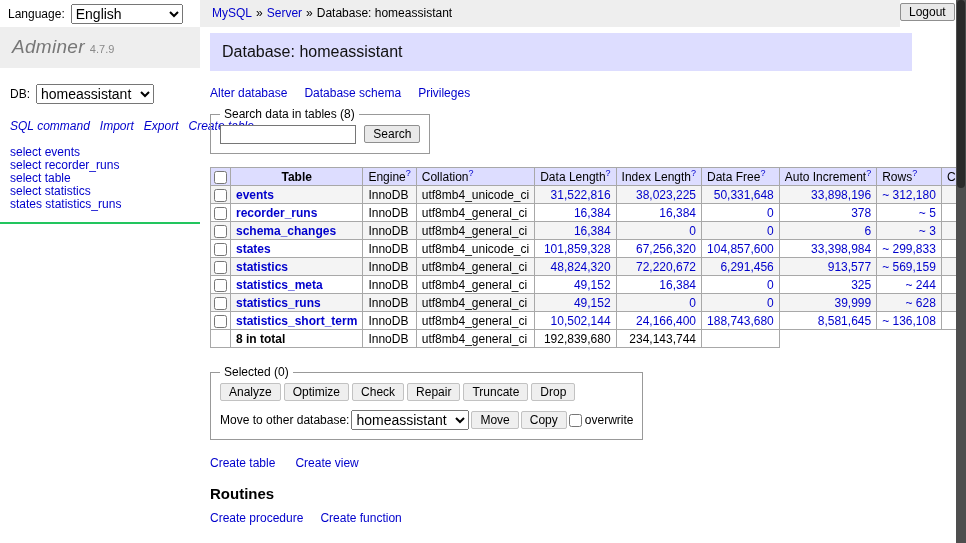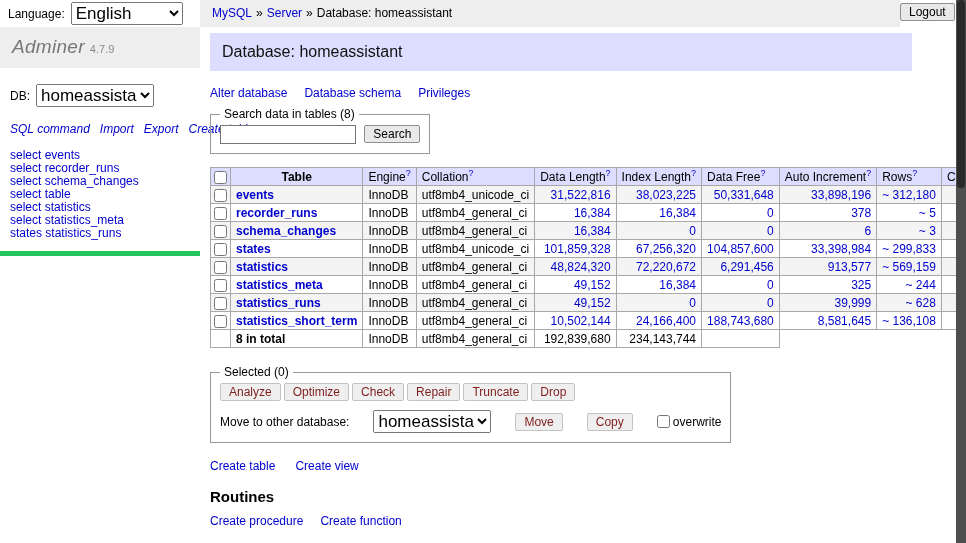--- a/index.html
+++ b/index.html
@@ -6,42 +6,42 @@
   html, body { width: 966px; height: 543px; }
   body {
     overflow: hidden; position: relative; background: #fff; color: #000;
     font-family: "Liberation Sans", "DejaVu Sans", sans-serif; font-size: 12px;
   }
   a { color: #0000cc; text-decoration: none; cursor: pointer; }
   button {
     font-family: inherit; font-size: 12px; padding: 1px 8px;
     background: #e9e9e9; border: 1px solid #8f8f8f; border-radius: 2px; color: #000;
   }
-  button:disabled { color: #7f1d1d; background: #efefef; border-color: #c2c2c2; }
-  select { font-family: inherit; font-size: 17px; }
+  button:disabled { color: #000000; background: #efefef; border-color: #c2c2c2; }
+  select { font-family: inherit; font-size: 14px; }
 
   
   .topbar { display: flex; align-items: stretch; height: 27px; }
   .lang-area { width: 200px; flex: 0 0 200px; background: #fff; display: flex; align-items: center; gap: 6px; padding: 4px 8px; }
   .lang-area select { width: 112px; }
   .breadcrumb { flex: 1; background: #eeeeee; padding: 6px 12px; line-height: 15px; white-space: nowrap; }
   .breadcrumb .sep { margin: 0 4px; }
   .logout-area { width: 66px; flex: 0 0 66px; background: #fff; padding: 3px 16px 0 0; text-align: right; }
 
   
   .cols { display: flex; align-items: flex-start; }
   .sidebar { width: 200px; flex: 0 0 200px; }
   .brand { background: #eeeeee; padding: 9px 12px 10px; color: #777; }
   .brand .name { font-size: 19px; font-style: italic; letter-spacing: .3px; }
   .brand .ver { font-size: 11px; margin-left: 5px; color: #8a8a8a; }
   .db-row { padding: 16px 10px 0; display: flex; align-items: center; gap: 6px; }
   .db-row select { width: 118px; }
   .actions { padding: 15px 10px 0; width: 180px; line-height: 15px; font-style: italic; }
   .actions a { margin-right: 10px; white-space: nowrap; }
-  .tlinks { margin-top: 12px; padding: 0 10px 11px; border-bottom: 5px solid #22c55e; }
+  .tlinks { margin-top: 12px; padding: 0 10px 11px; border-bottom: 2px solid #22c55e; }
   .tlinks a { display: block; line-height: 13px; white-space: nowrap; }
 
   
   .main { flex: 1; min-width: 0; padding: 0 54px 0 10px; }
   .banner { background: #ddddff; margin-top: 6px; padding: 10px 12px; font-size: 16px; font-weight: 400; color: #111; }
   .navlinks { margin-top: 15px; }
   .navlinks a { margin-right: 17px; }
   h3 { font-size: 15px; font-weight: 700; margin-top: 15px; }
   fieldset { display: inline-block; border: 1px solid #999; padding: 4px 9px 9px; }
   legend { padding: 0 4px; }
@@ -75,21 +75,21 @@
   .col-datalen { width: 72px; }
   .col-indexlen { width: 74px; }
   .col-datafree { width: 62px; }
   .col-autoinc { width: 80px; }
   .col-rows { width: 56px; }
   .col-comment { width: 50px; }
 
   
   .selected-fieldset { margin-top: 17px; }
   .btnrow button { margin-right: 3px; }
-  .moverow { margin-top: 9px; display: flex; align-items: center; gap: 24px; }
+  .moverow { margin-top: 9px; display: flex; align-items: center; gap: 2px; }
   .moverow select { width: 118px; }
   .moverow .ovw { display: flex; align-items: center; gap: 3px; }
 
   .bottom-links { margin-top: 16px; }
   .bottom-links a { margin-right: 20px; }
   .routine-links { margin-top: 9px; }
   .routine-links a { margin-right: 17px; }
 
   
   .vscroll { position: absolute; top: 0; right: 0; width: 10px; height: 543px; background: #4e4e4e; }
@@ -123,24 +123,22 @@
       <select>
         <option selected="">homeassistant</option>
       </select>
     </div>
     <p class="actions">
       <a href="#">SQL command</a><a href="#">Import</a><a href="#">Export</a><a href="#">Create table</a>
     </p>
     <p class="tlinks">
       <a href="#">select events</a>
       <a href="#">select recorder_runs</a>
-      <a href="#">select schema_changes</a>
       <a href="#">select table</a>
       <a href="#">select statistics</a>
-      <a href="#">select statistics_meta</a>
       <a href="#">states statistics_runs</a>
     </p>
   </aside>
 
   <main class="main">
     <h2 class="banner">Database: homeassistant</h2>
 
     <p class="navlinks">
       <a href="#">Alter database</a><a href="#">Database schema</a><a href="#">Privileges</a>
     </p>

